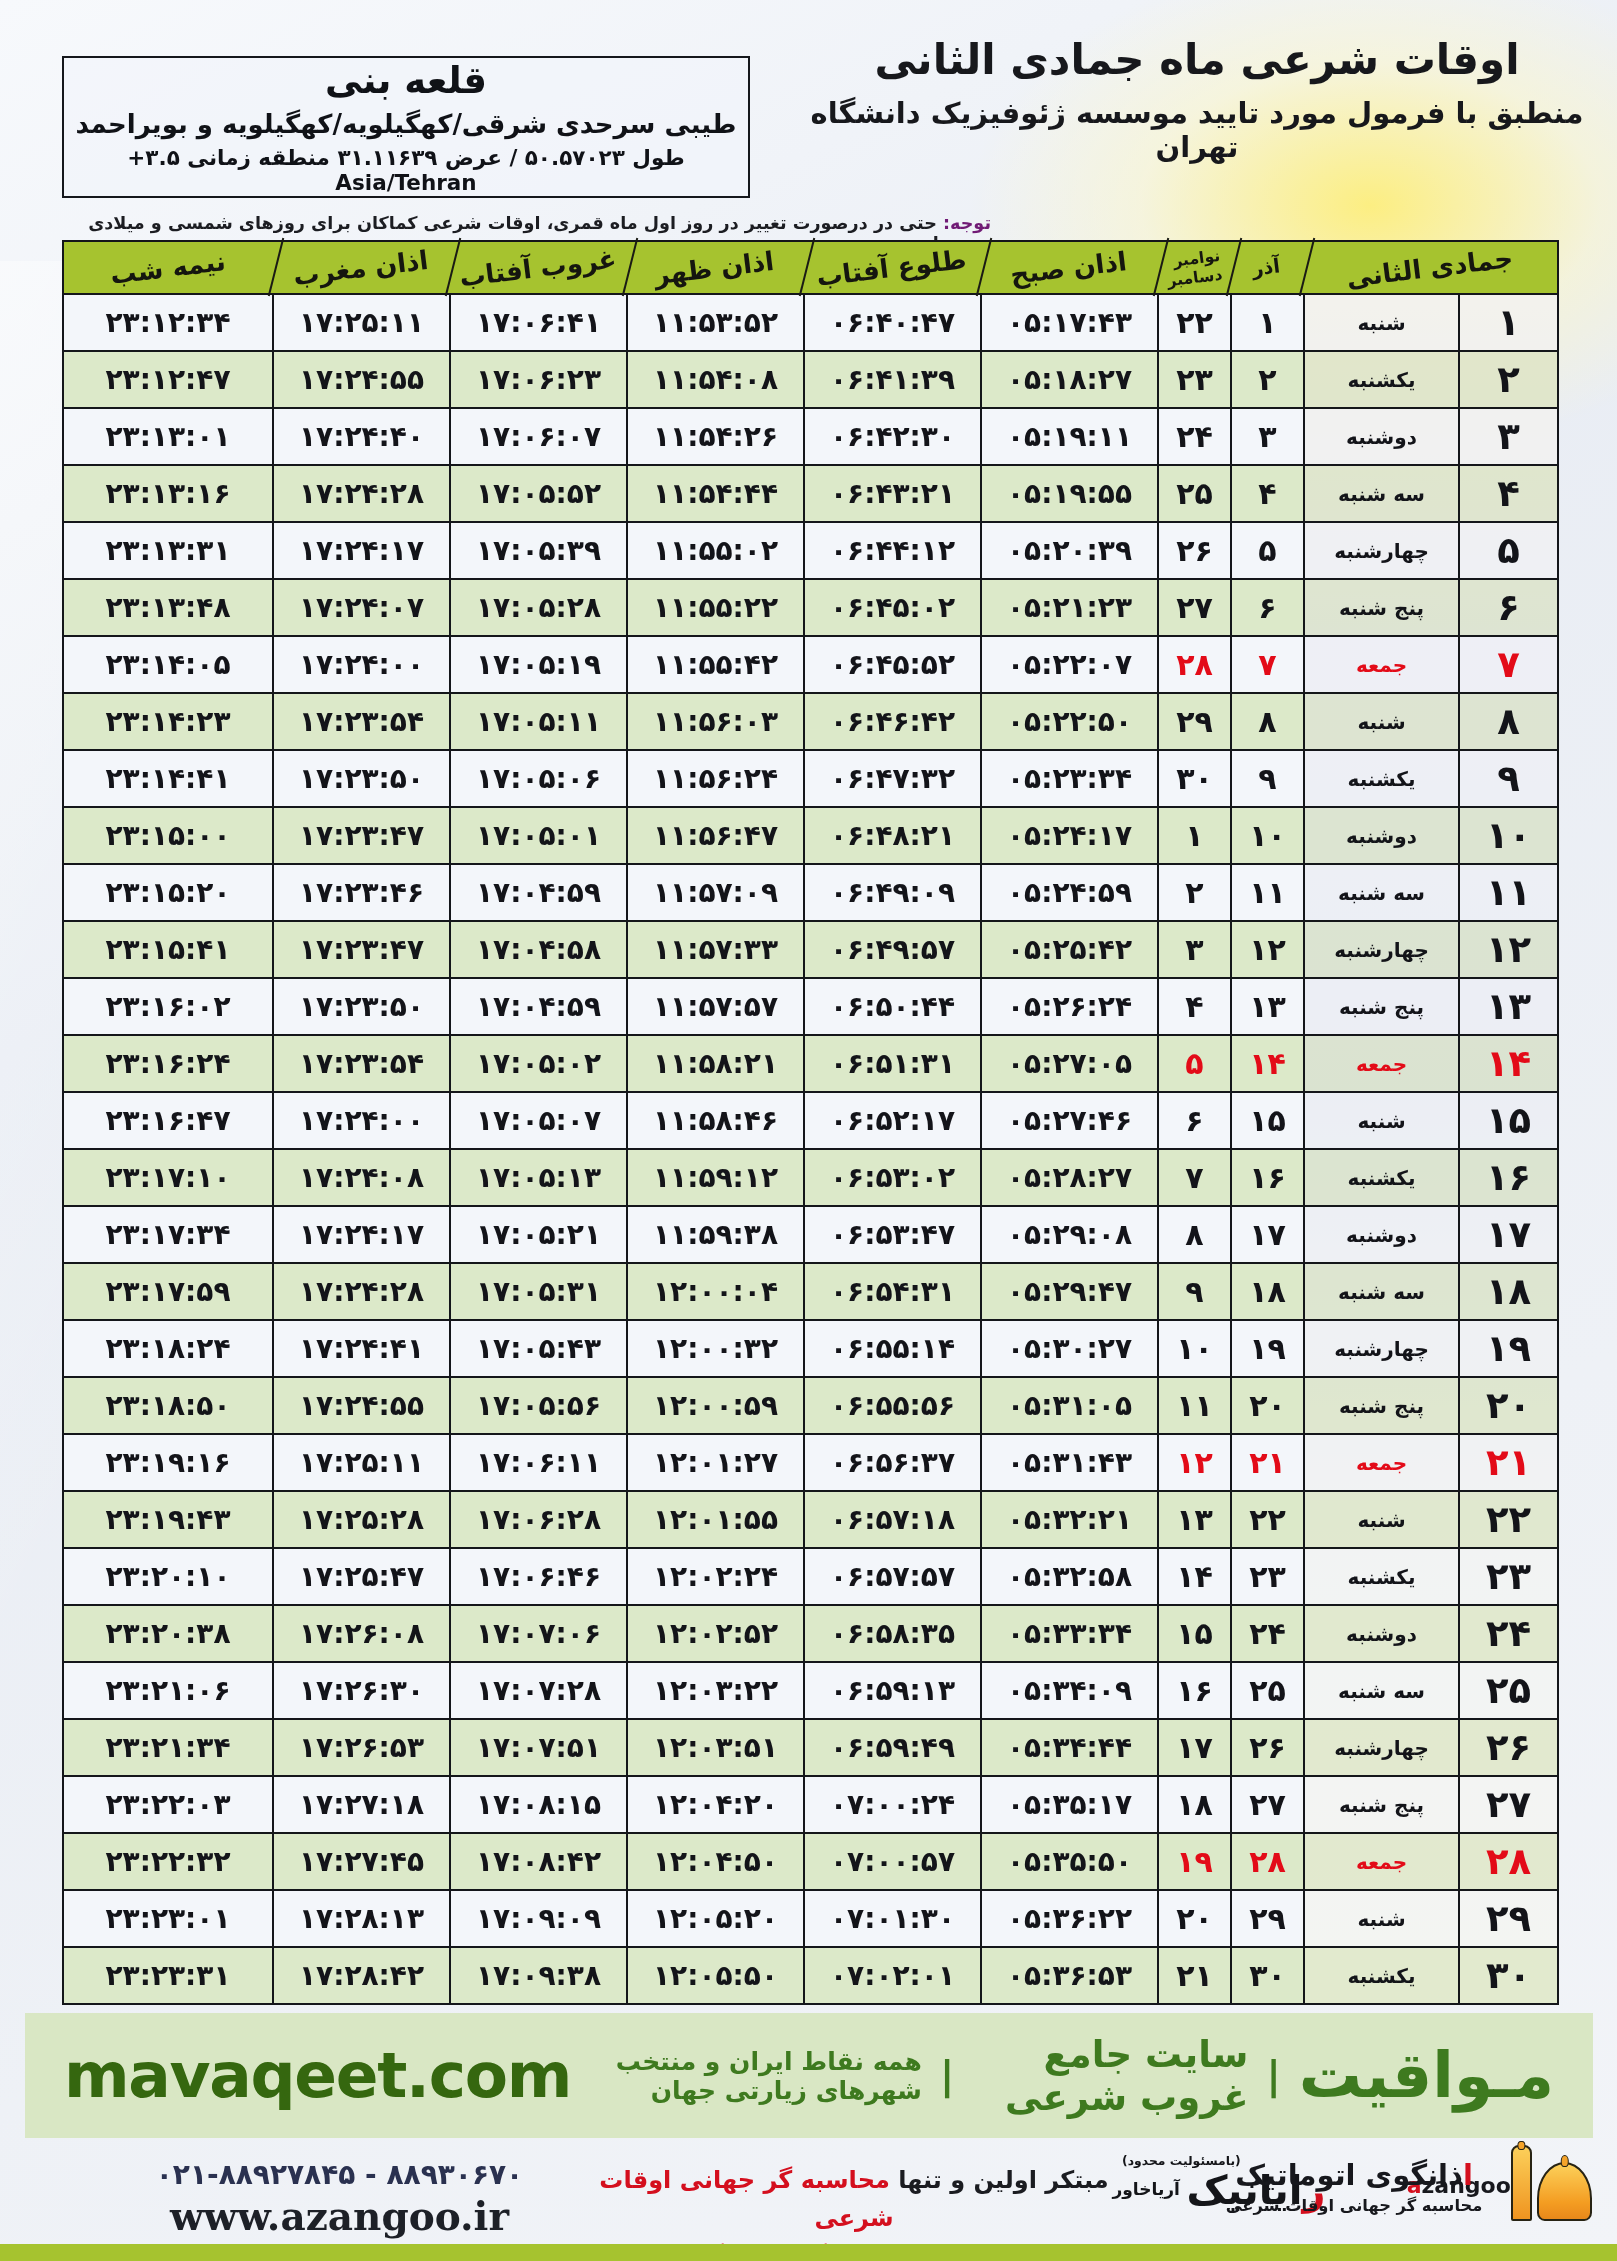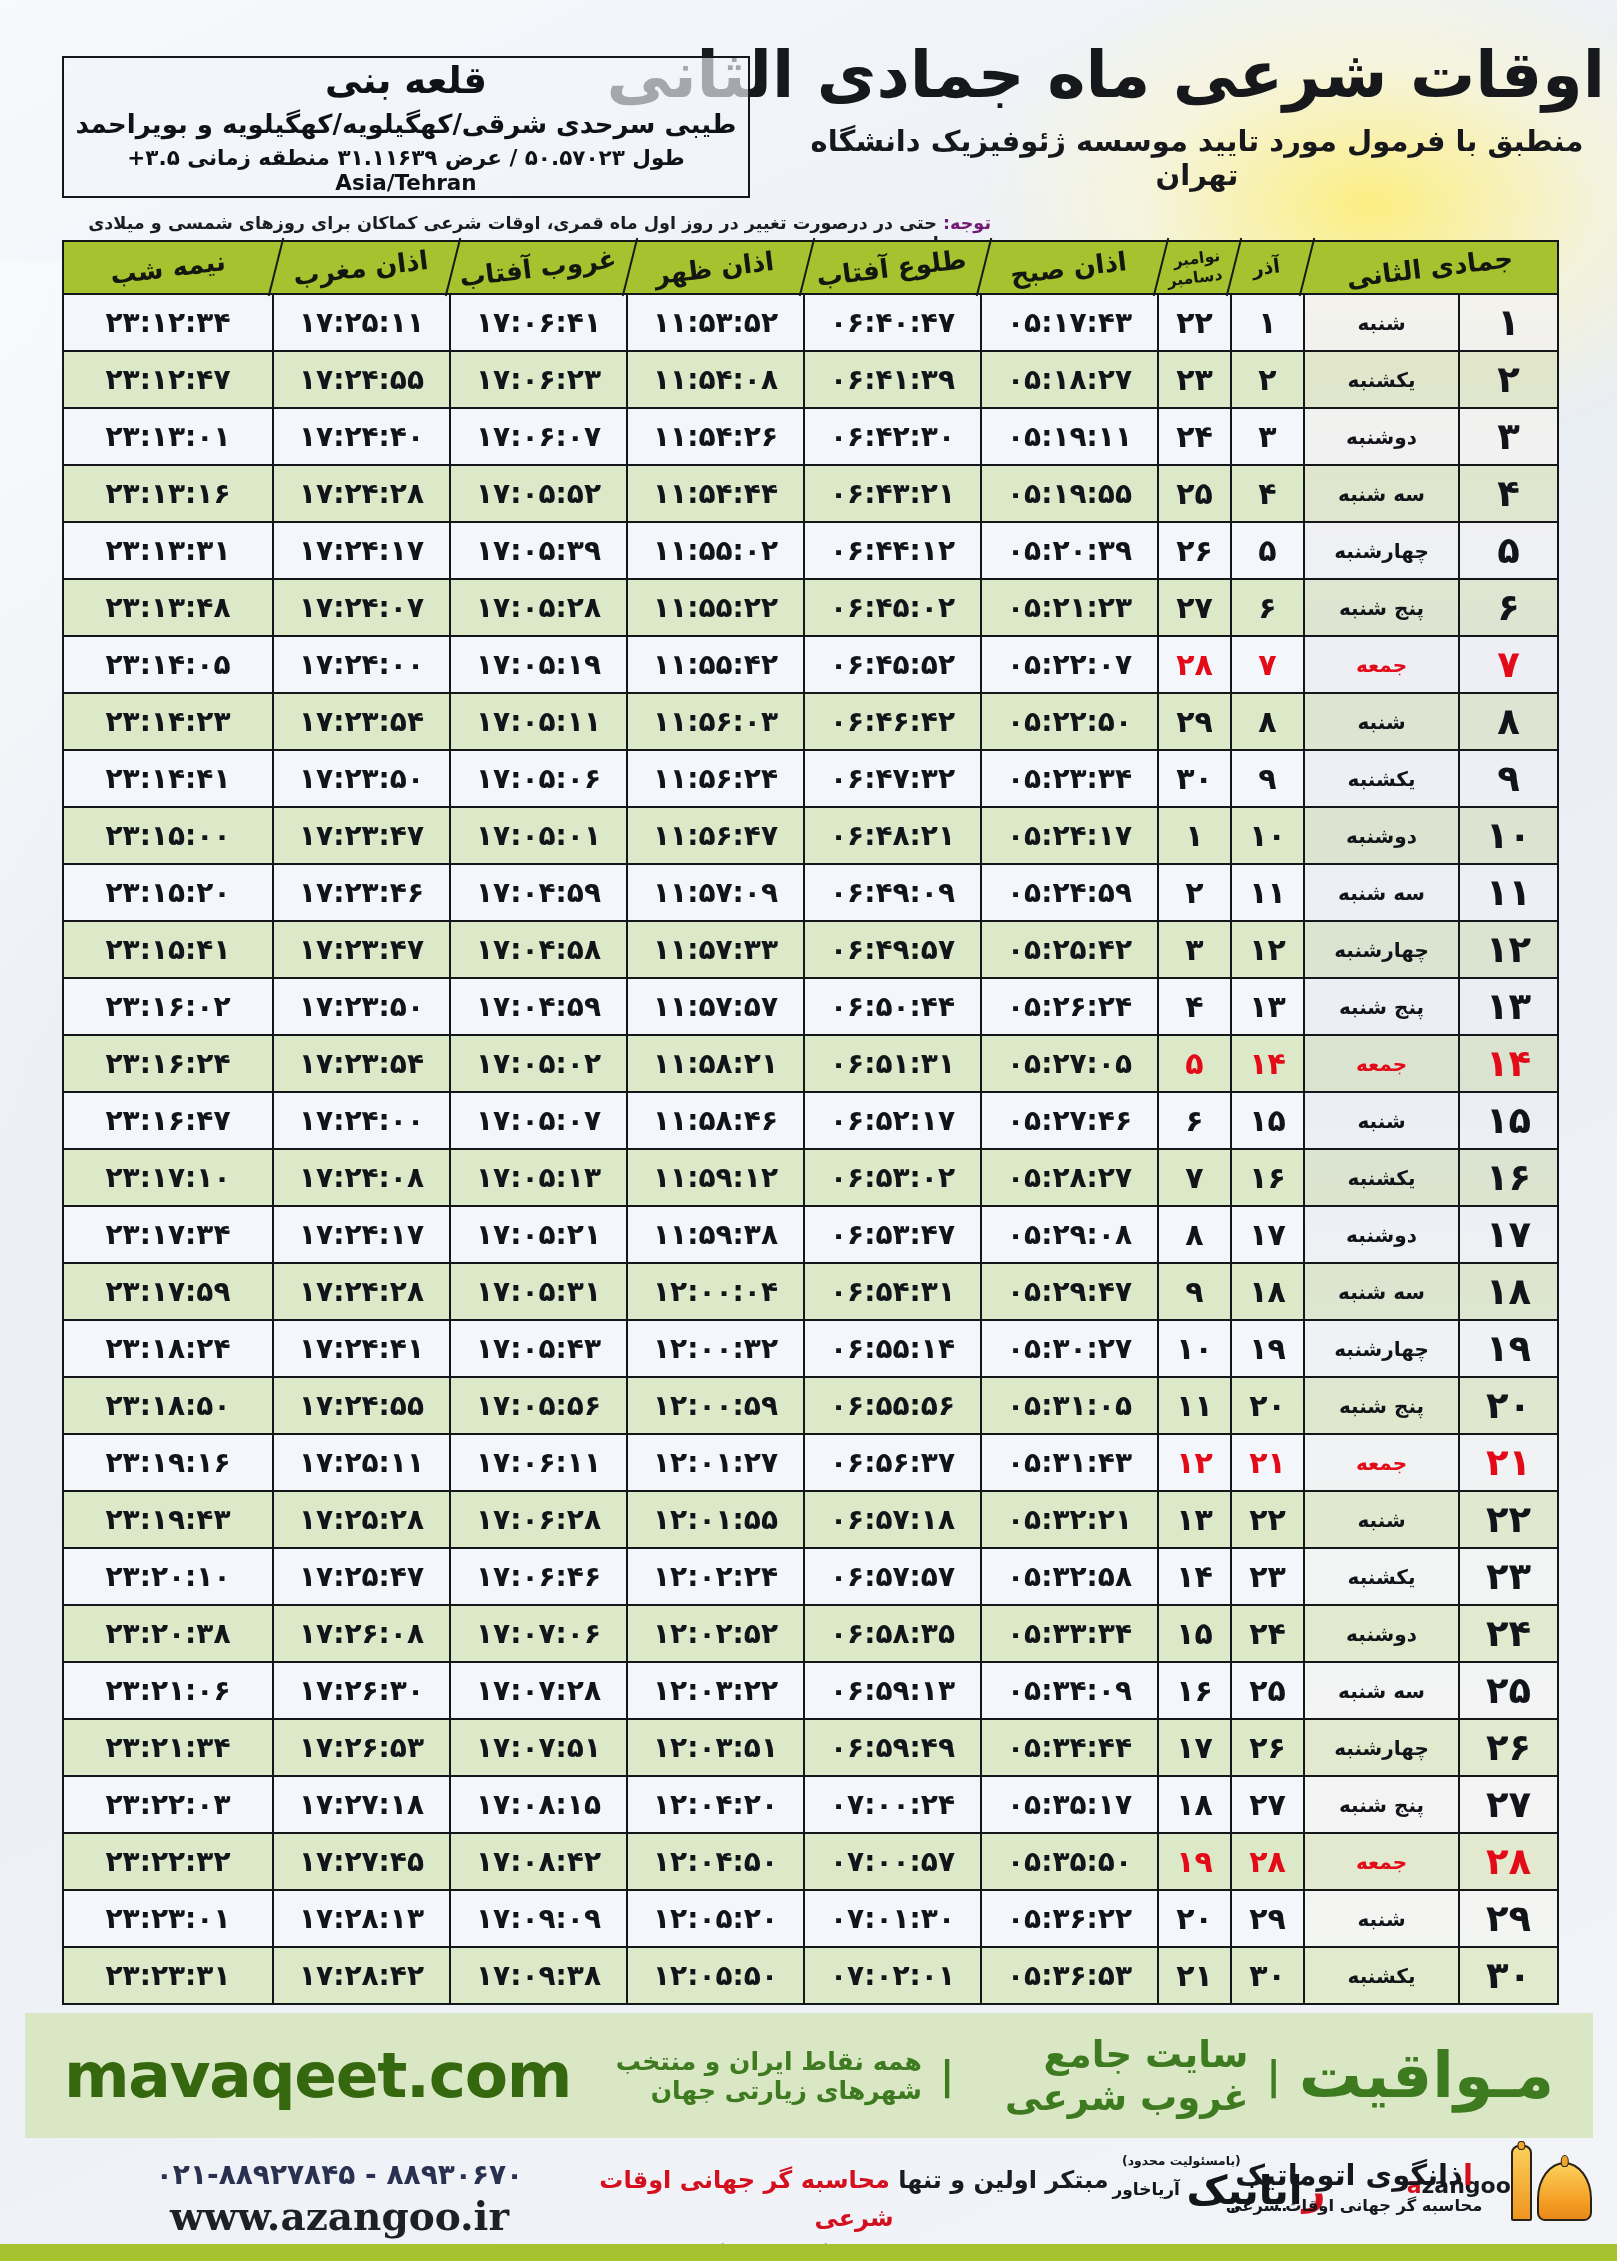--- a/index.html
+++ b/index.html
@@ -8,21 +8,21 @@
        background:linear-gradient(155deg,#f7f9fc 0%,#e9edf4 35%,#eef1f6 70%,#f2f4f8 100%);}
   .page{position:absolute;inset:0;}
   
   .sun-glow{position:absolute;right:0;top:0;width:652px;height:457px;pointer-events:none;
     background:radial-gradient(ellipse at 62% 45%,rgba(255,238,110,.85) 0%,rgba(255,248,190,.45) 40%,rgba(255,252,230,0) 70%);}
   .sheen{position:absolute;left:-196px;top:261px;width:913px;height:1435px;pointer-events:none;
     background:linear-gradient(115deg,rgba(255,255,255,.55) 0%,rgba(255,255,255,0) 55%);}
 
   
   .hdr-right{position:absolute;top:34px;right:13px;width:816px;text-align:center;direction:rtl;color:#17181c;}
-  .hdr-title{font-size:65px;font-weight:bold;line-height:1.25;white-space:nowrap;}
+  .hdr-title{font-size:42px;font-weight:bold;line-height:1.25;white-space:nowrap;}
   .hdr-sub{font-size:29px;font-weight:bold;margin-top:9px;}
   .hdr-dates{font-size:26px;font-weight:bold;margin-top:9px;}
 
   .loc-box{position:absolute;left:62px;top:56px;width:684px;height:138px;border:2.6px solid #15171c;
     background:rgba(241,245,250,.65);text-align:center;direction:rtl;color:#101217;
     display:flex;flex-direction:column;justify-content:center;gap:6.5px;}
   .loc-name{font-size:37px;font-weight:bold;}
   .loc-region{font-size:26px;font-weight:bold;}
   .loc-coords{font-size:21.5px;font-weight:bold;}
 

